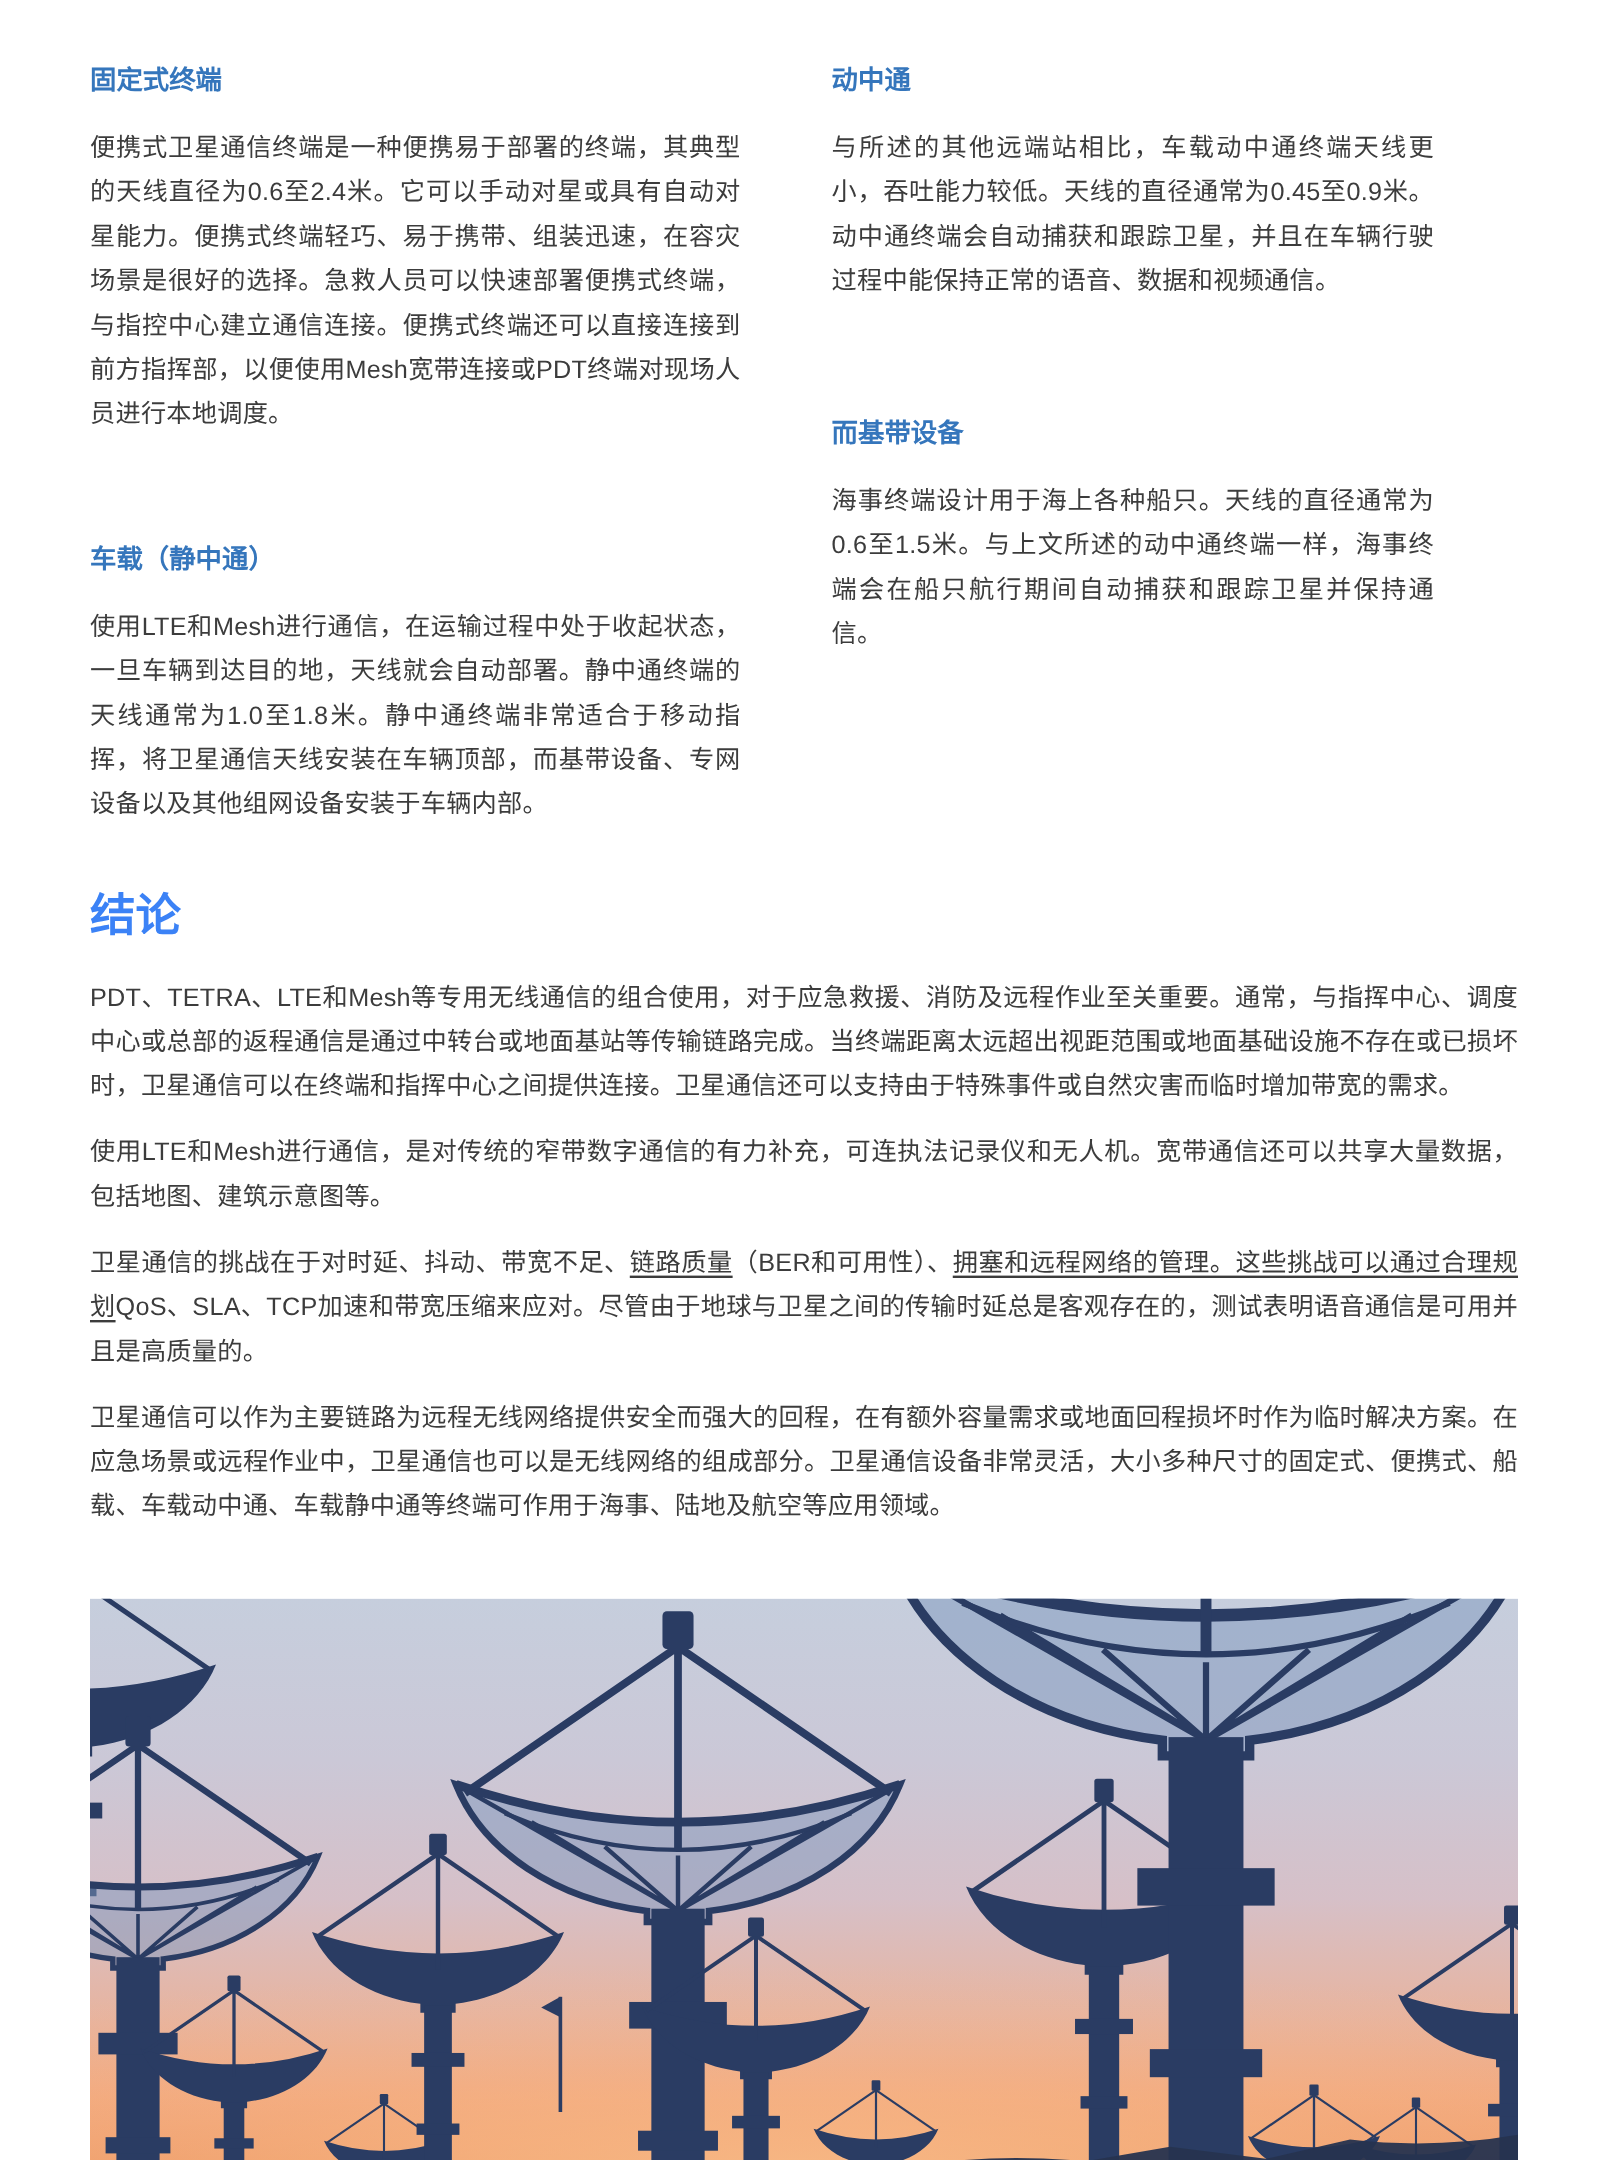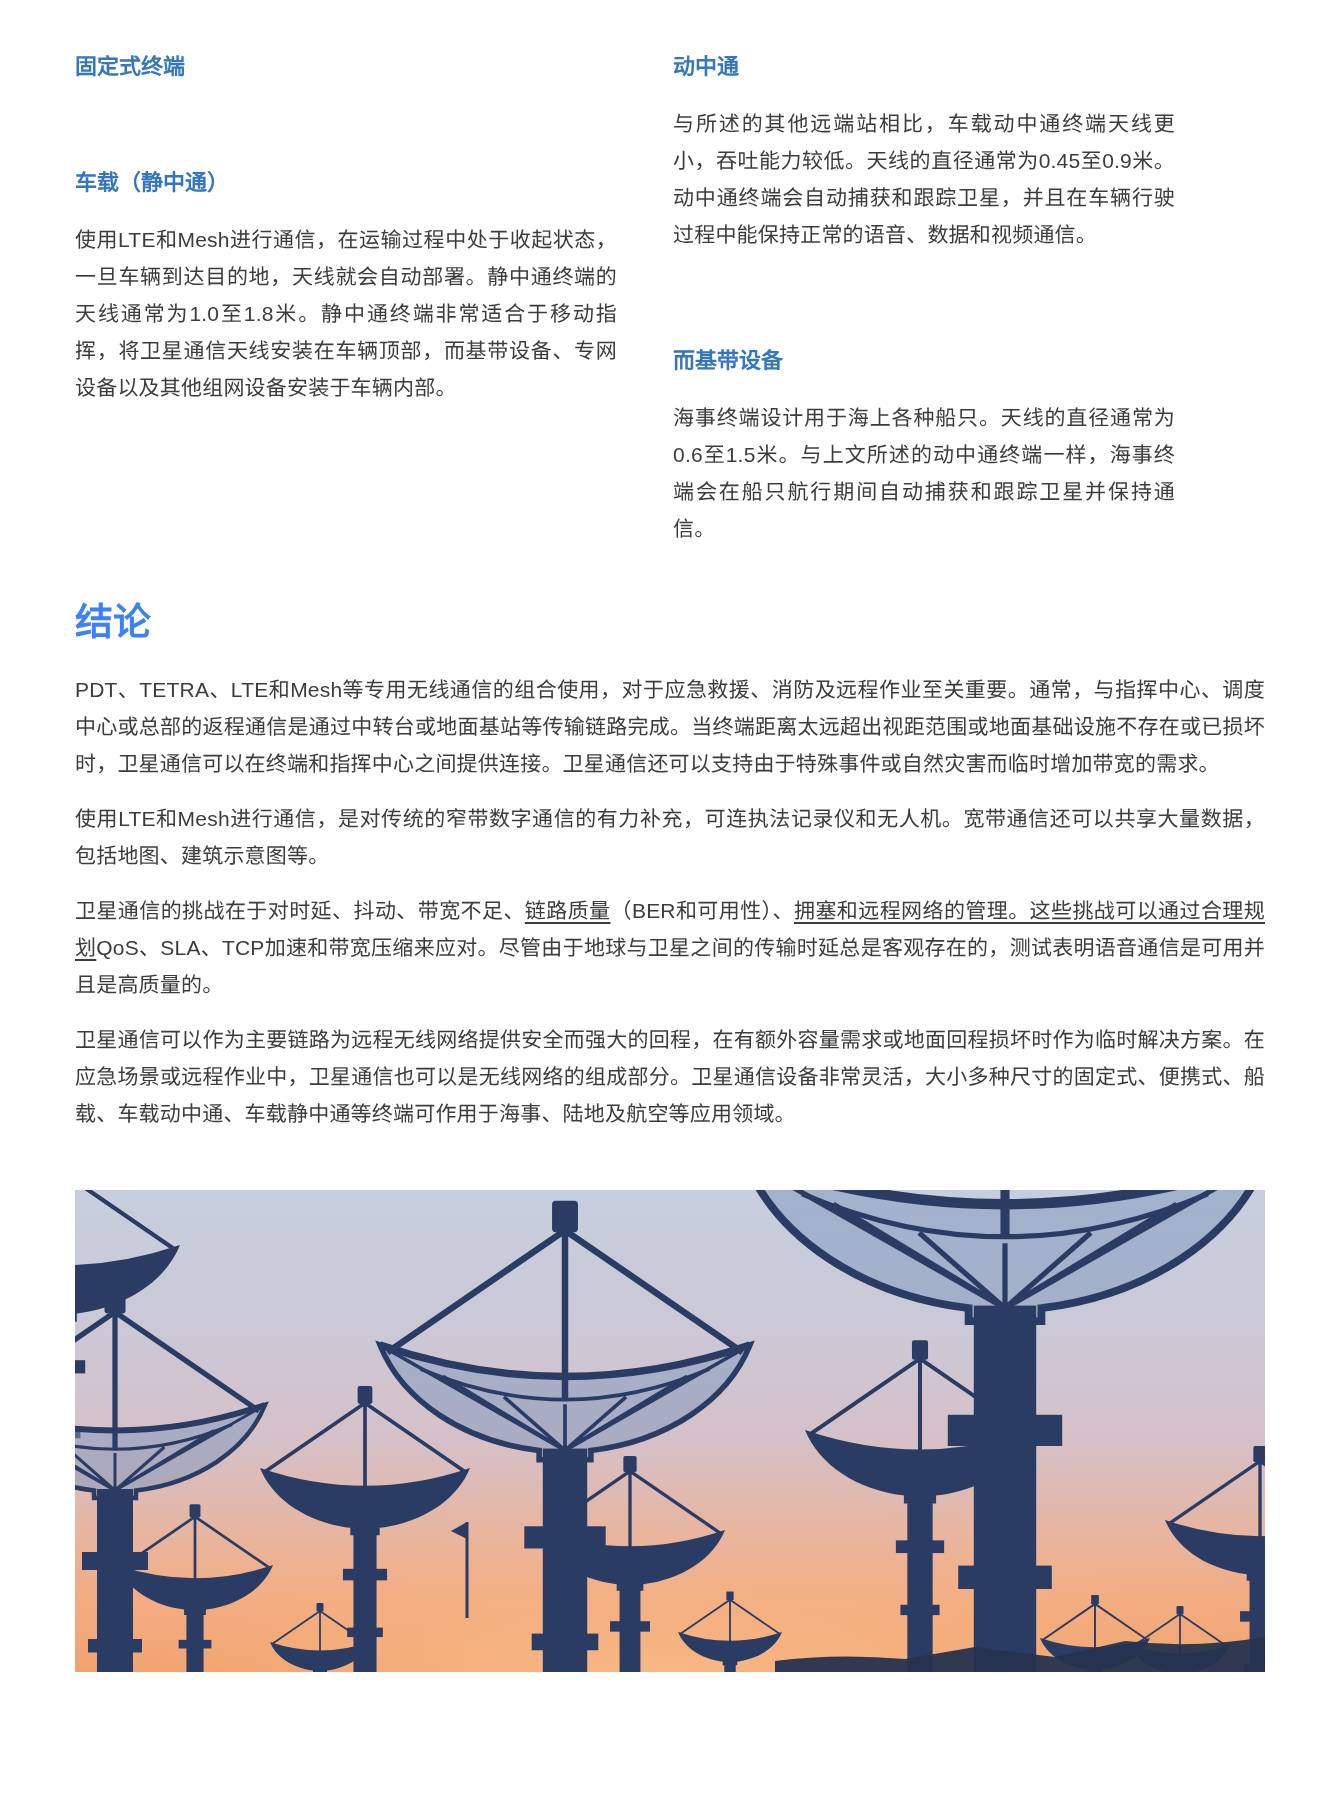--- a/index.html
+++ b/index.html
@@ -9,21 +9,21 @@
     box-sizing:border-box;
     padding:53px 75px 0 75px;
     overflow:hidden;
     background:#ffffff;
     font-family:"Liberation Sans", sans-serif;
     color:#3c3c3c;
   }
   .two-col{
     display:grid;
     grid-template-columns:542px 502px;
-    column-gap:56px;
+    column-gap:76px;
     align-items:start;
   }
   .sec h3{
     margin:0 0 24px 0;
     font-size:22px;
     line-height:28px;
     font-weight:700;
     color:#3576bc;
   }
   .sec p{
@@ -63,20 +63,21 @@
 </head>
 <body>
 
 <div class="page">
 
   <div class="two-col">
 
     <div class="col">
       <section class="sec">
         <h3>固定式终端</h3>
+        <p>便携式卫星通信终端是一种便携易于部署的终端，其典型的天线直径为0.6至2.4米。它可以手动对星或具有自动对星能力。便携式终端轻巧、易于携带、组装迅速，在容灾场景是很好的选择。急救人员可以快速部署便携式终端，与指控中心建立通信连接。便携式终端还可以直接连接到前方指挥部，以便使用Mesh宽带连接或PDT终端对现场人员进行本地调度。</p>
       </section>
       <section class="sec mt-left">
         <h3>车载（静中通）</h3>
         <p>使用LTE和Mesh进行通信，在运输过程中处于收起状态，一旦车辆到达目的地，天线就会自动部署。静中通终端的天线通常为1.0至1.8米。静中通终端非常适合于移动指挥，将卫星通信天线安装在车辆顶部，而基带设备、专网设备以及其他组网设备安装于车辆内部。</p>
       </section>
     </div>
 
     <div class="col">
       <section class="sec">
         <h3>动中通</h3>

